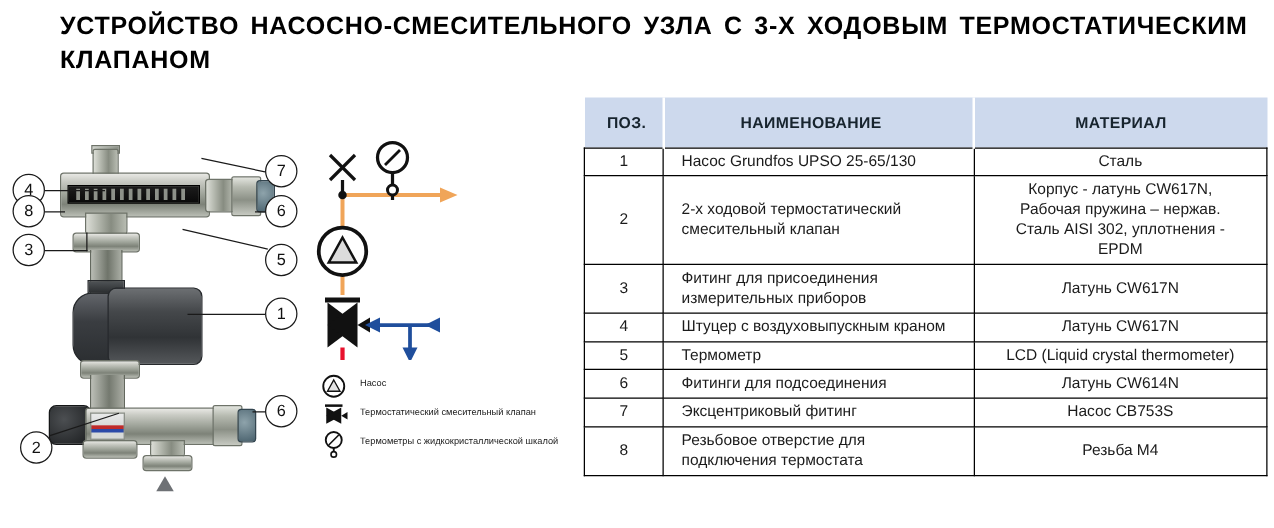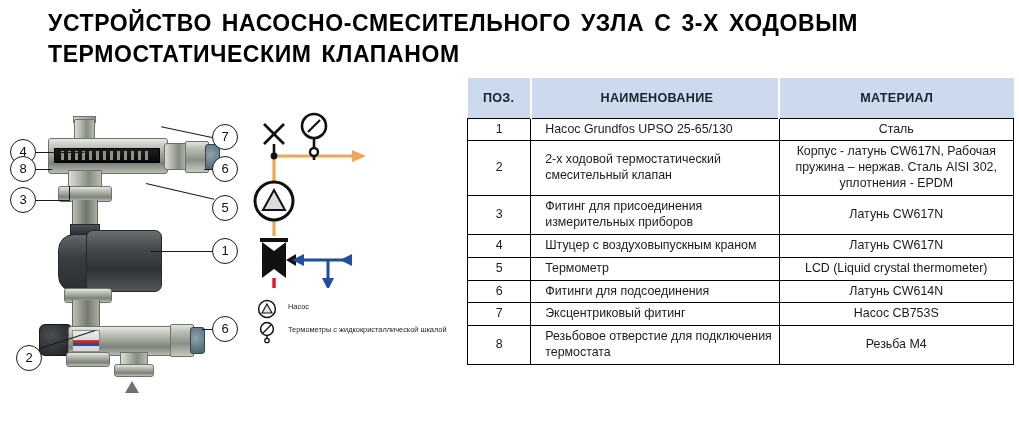--- a/index.html
+++ b/index.html
@@ -14,21 +14,21 @@
     font-family: "Liberation Sans", sans-serif;
     overflow: hidden;
   }
 
   
   #page-title {
     position: absolute;
     left: 48px;
     top: 8px;
     width: 960px;
-    font-size: 23px;
+    font-size: 20px;
     font-weight: bold;
     letter-spacing: 0.6px;
     line-height: 1.35;
     color: #000000;
     text-transform: uppercase;
     word-spacing: 3px;
   }
 
   
   #illustration {
@@ -301,21 +301,21 @@
     top: 78px;
     width: 547px;
     border-collapse: collapse;
     table-layout: fixed;
   }
   #parts-table th,
   #parts-table td {
     border: 1px solid #000000;
     font-size: 12.4px;
     color: #1b1b1b;
-    padding: 3px 2px;
+    padding: 3px 18px;
     box-sizing: border-box;
   }
   #parts-table thead th {
     background: #cdd9ed;
     border: none;
     border-right: 2px solid #ffffff;
     font-size: 12.6px;
     font-weight: bold;
     color: #17242e;
     letter-spacing: 0.3px;
@@ -457,20 +457,31 @@
     <div class="legend-row">
       <span class="legend-sym">
         <svg width="26" height="23" viewBox="0 0 26 23">
           <circle cx="11" cy="11" r="8.4" fill="#fff" stroke="#111" stroke-width="1.5"></circle>
           <polygon points="11,6 16,15 6,15" fill="#e3e3e3" stroke="#111" stroke-width="1.1"></polygon>
         </svg>
       </span>
       <span class="legend-text">Насос</span>
     </div>
 
+    <div class="legend-row">
+      <span class="legend-sym">
+        <svg width="26" height="23" viewBox="0 0 26 23">
+          <polygon points="5,5 17,11.5 5,18" fill="#111"></polygon>
+          <polygon points="17,5 5,11.5 17,18" fill="#111"></polygon>
+          <rect x="4" y="2.5" width="14" height="2" fill="#111"></rect>
+          <path d="M17,11.5 L22,8.5 L22,14.5 Z" fill="#111"></path>
+        </svg>
+      </span>
+      <span class="legend-text">Термостатический смесительный клапан</span>
+    </div>
 
 
     <div class="legend-row">
       <span class="legend-sym">
         <svg width="26" height="23" viewBox="0 0 26 23">
           <circle cx="11" cy="8" r="6.4" fill="#fff" stroke="#111" stroke-width="1.5"></circle>
           <path d="M7,12 L15,4" stroke="#111" stroke-width="1.3"></path>
           <path d="M11,14.4 L11,18" stroke="#111" stroke-width="1.5"></path>
           <circle cx="11" cy="19.5" r="2.2" fill="#fff" stroke="#111" stroke-width="1.3"></circle>
         </svg>

